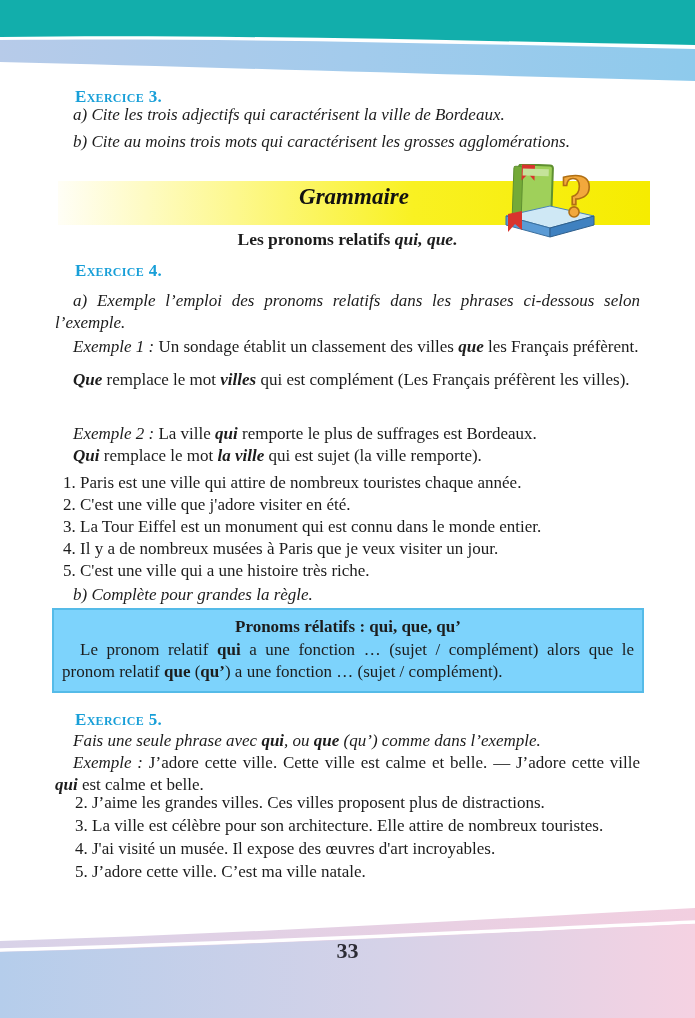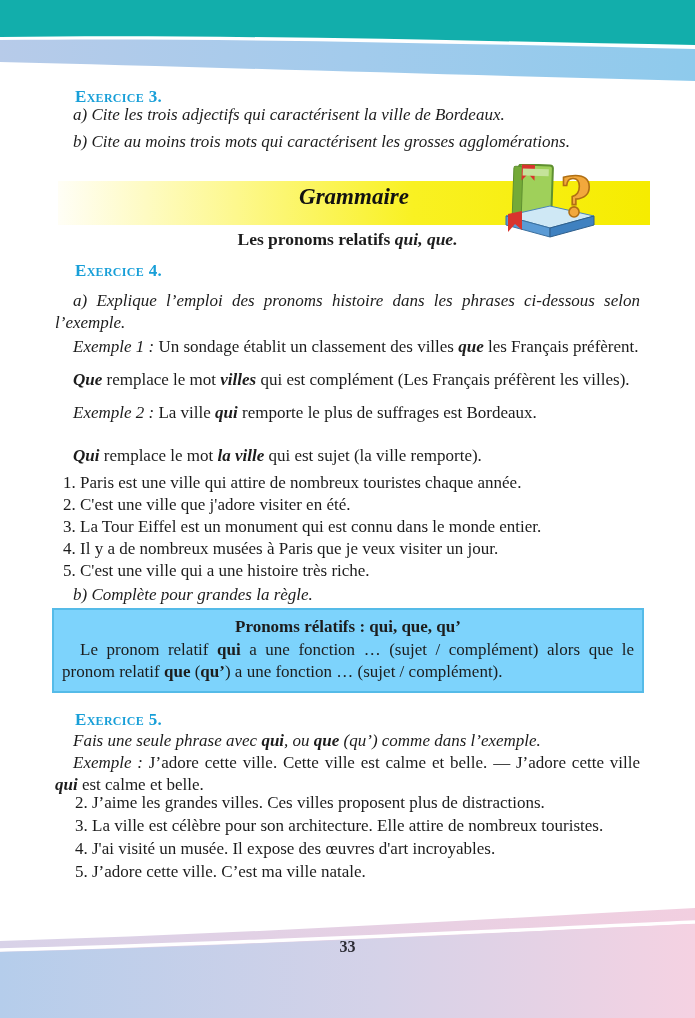--- a/index.html
+++ b/index.html
@@ -54,21 +54,21 @@
     padding:6px 8px 8px 8px;
     font-size:17px;line-height:22px;
     background:#7dd3fc;
     box-sizing:border-box;
   }
   .rule-title{text-align:center;font-weight:bold;margin:0 0 1px 0;}
   .rule-body{margin:0;text-indent:18px;text-align:justify;}
 
   .page-number{
     position:absolute;left:0;right:0;top:938px;
-    text-align:center;font-size:16px;font-weight:bold;color:#2c2c34;
+    text-align:center;font-size:22px;font-weight:bold;color:#2c2c34;
     z-index:6;
   }
 </style>
 </head>
 <body>
 
 <div class="page">
 
   <svg class="decor decor-top" width="695" height="85" viewBox="0 0 695 85">
     <defs>
@@ -103,31 +103,31 @@
     <polygon points="20,50 34,47 34,66 27,60 20,68" fill="#d8342e"></polygon>
     <text x="72" y="52" font-family="'DejaVu Serif',serif" font-size="54" font-weight="bold" fill="#f2a83c" stroke="#b06f14" stroke-width="1.6">?</text>
   </svg>
 
   <div class="subtitle">
     <span>Les pronoms relatifs </span><span class="kw">qui, que.</span>
   </div>
 
   <div class="heading" style="top:260px">Exercice 4.</div>
 
-  <div class="blk ital indent" style="top:290px">a) Explique l’emploi des pronoms histoire dans les phrases ci-dessous selon l’exemple.</div>
+  <div class="blk ital indent" style="top:290px">a) Exemple l’emploi des pronoms relatifs dans les phrases ci-dessous selon l’exemple.</div>
 
   <div class="blk indent" style="top:336px">
     <span class="ital">Exemple 1 :</span><span> Un sondage établit un classement des villes </span><span class="kw">que</span><span> les Français préfèrent.</span>
   </div>
 
   <div class="blk indent" style="top:369px">
     <span class="kw">Que</span><span> remplace le mot </span><span class="kw">villes</span><span> qui est complément (Les Français préfèrent les villes).</span>
   </div>
 
-  <div class="blk indent" style="top:402px">
+  <div class="blk indent" style="top:423px">
     <span class="ital">Exemple 2 :</span><span> La ville </span><span class="kw">qui</span><span> remporte le plus de suffrages est Bordeaux.</span>
   </div>
 
   <div class="blk indent" style="top:445px">
     <span class="kw">Qui</span><span> remplace le mot </span><span class="kw">la ville</span><span> qui est sujet (la ville remporte).</span>
   </div>
 
   <div class="blk list" style="top:472px">
     <p>1. Paris est une ville qui attire de nombreux touristes chaque année.</p>
     <p>2. C'est une ville que j'adore visiter en été.</p>

